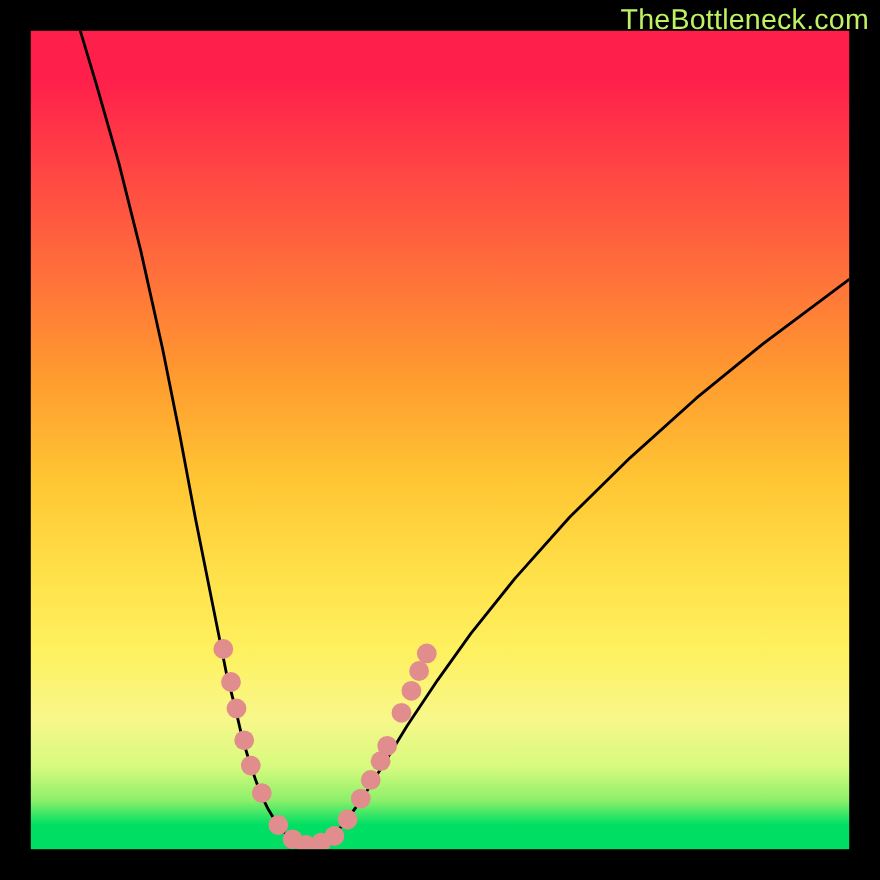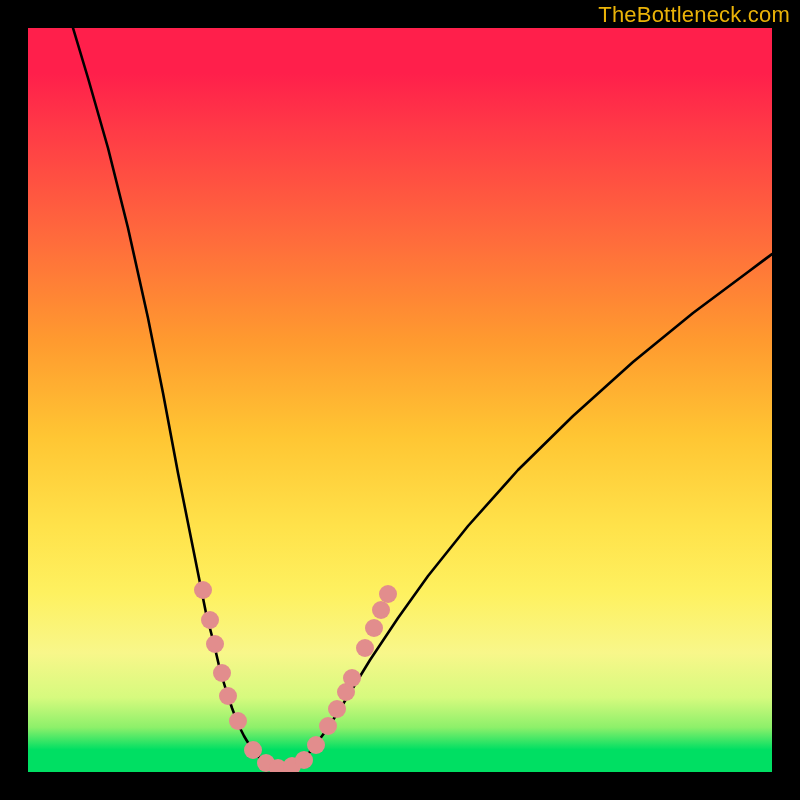--- a/index.html
+++ b/index.html
@@ -38,22 +38,22 @@
       #8df06a 94%,
       #00df63 97%,
       #00df63 100%
     );
     overflow: hidden;
   }
   .watermark {
     position: absolute;
     top: 2px;
     right: 10px;
-    color: #eab308;
-    font-size: 22px;
+    color: #bef264;
+    font-size: 26px;
     letter-spacing: 0.2px;
     font-weight: 400;
     user-select: none;
   }
   
   svg.curve {
     position: absolute;
     inset: 0;
     width: 100%;
     height: 100%;

